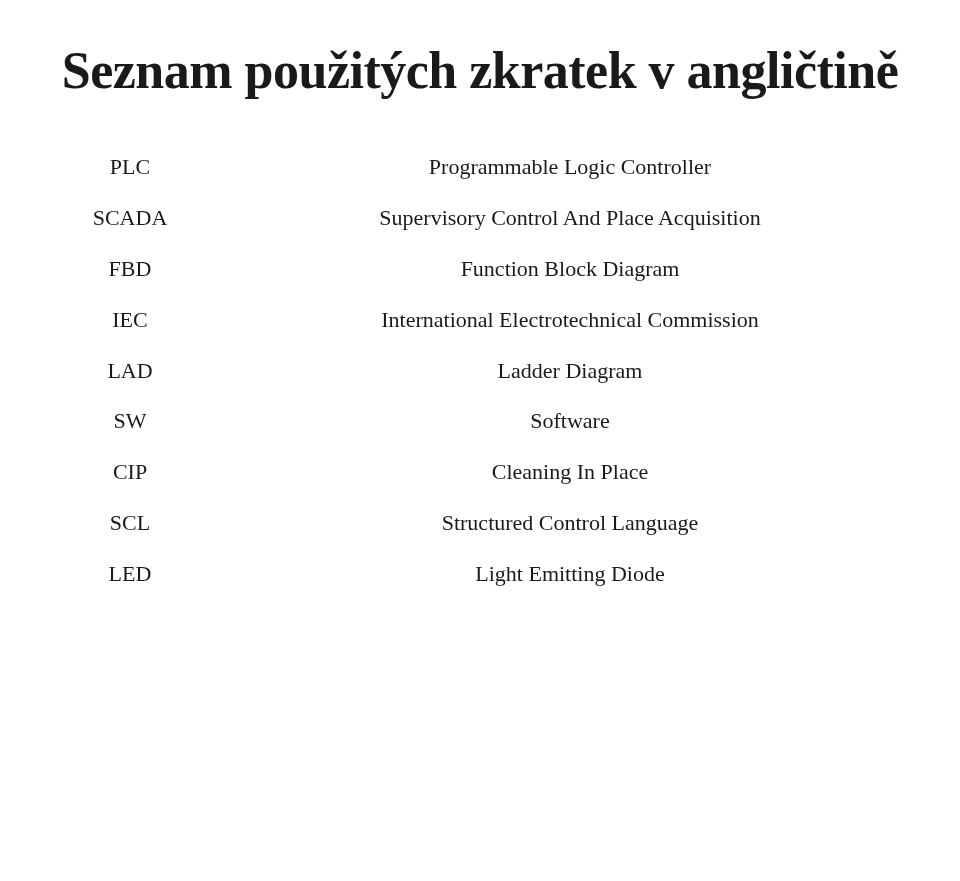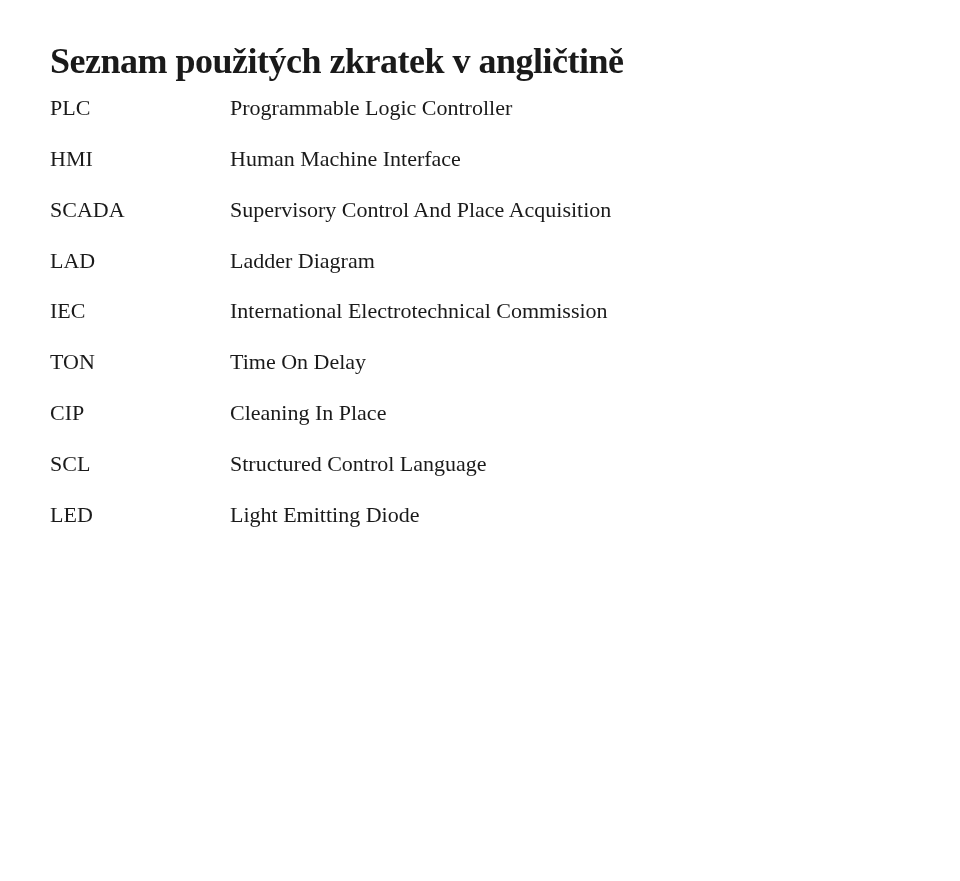--- a/index.html
+++ b/index.html
@@ -11,36 +11,39 @@
     body {
       background: #ffffff;
       color: #1a1a1a;
       font-family: 'Times New Roman', Times, serif;
       padding: 40px 50px;
       width: 960px;
       min-height: 881px;
     }
 
     .page-title {
-      font-size: 36px;
+      font-size: 52px;
       font-weight: bold;
+      margin-bottom: 40px;
       line-height: 1.2;
       letter-spacing: -0.5px;
+      text-align: center;
     }
 
     .acronym-table {
       width: 100%;
       border-collapse: collapse;
     }
 
     .acronym-table tr td {
       padding: 10px 0;
       vertical-align: top;
       font-size: 22px;
       line-height: 1.4;
+      text-align: center;
     }
 
     .acronym-table tr td:first-child {
       width: 180px;
       font-weight: normal;
       padding-right: 20px;
     }
 
     .acronym-table tr td:last-child {
       font-weight: normal;
@@ -51,38 +54,38 @@
 
 <h1 class="page-title">Seznam použitých zkratek v angličtině</h1>
 
 <table class="acronym-table">
   <tbody id="acronym-body">
   <tr>
         <td>PLC</td>
         <td>Programmable Logic Controller</td>
       </tr>
       <tr>
-        <td>HMI</td>
-        <td>Human Machine Interface</td>
+        <td>SCADA</td>
+        <td>Supervisory Control And Place Acquisition</td>
       </tr>
       <tr>
-        <td>SCADA</td>
-        <td>Supervisory Control And Place Acquisition</td>
+        <td>FBD</td>
+        <td>Function Block Diagram</td>
+      </tr>
+      <tr>
+        <td>IEC</td>
+        <td>International Electrotechnical Commission</td>
       </tr>
       <tr>
         <td>LAD</td>
         <td>Ladder Diagram</td>
       </tr>
       <tr>
-        <td>IEC</td>
-        <td>International Electrotechnical Commission</td>
-      </tr>
-      <tr>
-        <td>TON</td>
-        <td>Time On Delay</td>
+        <td>SW</td>
+        <td>Software</td>
       </tr>
       <tr>
         <td>CIP</td>
         <td>Cleaning In Place</td>
       </tr>
       <tr>
         <td>SCL</td>
         <td>Structured Control Language</td>
       </tr>
       <tr>

